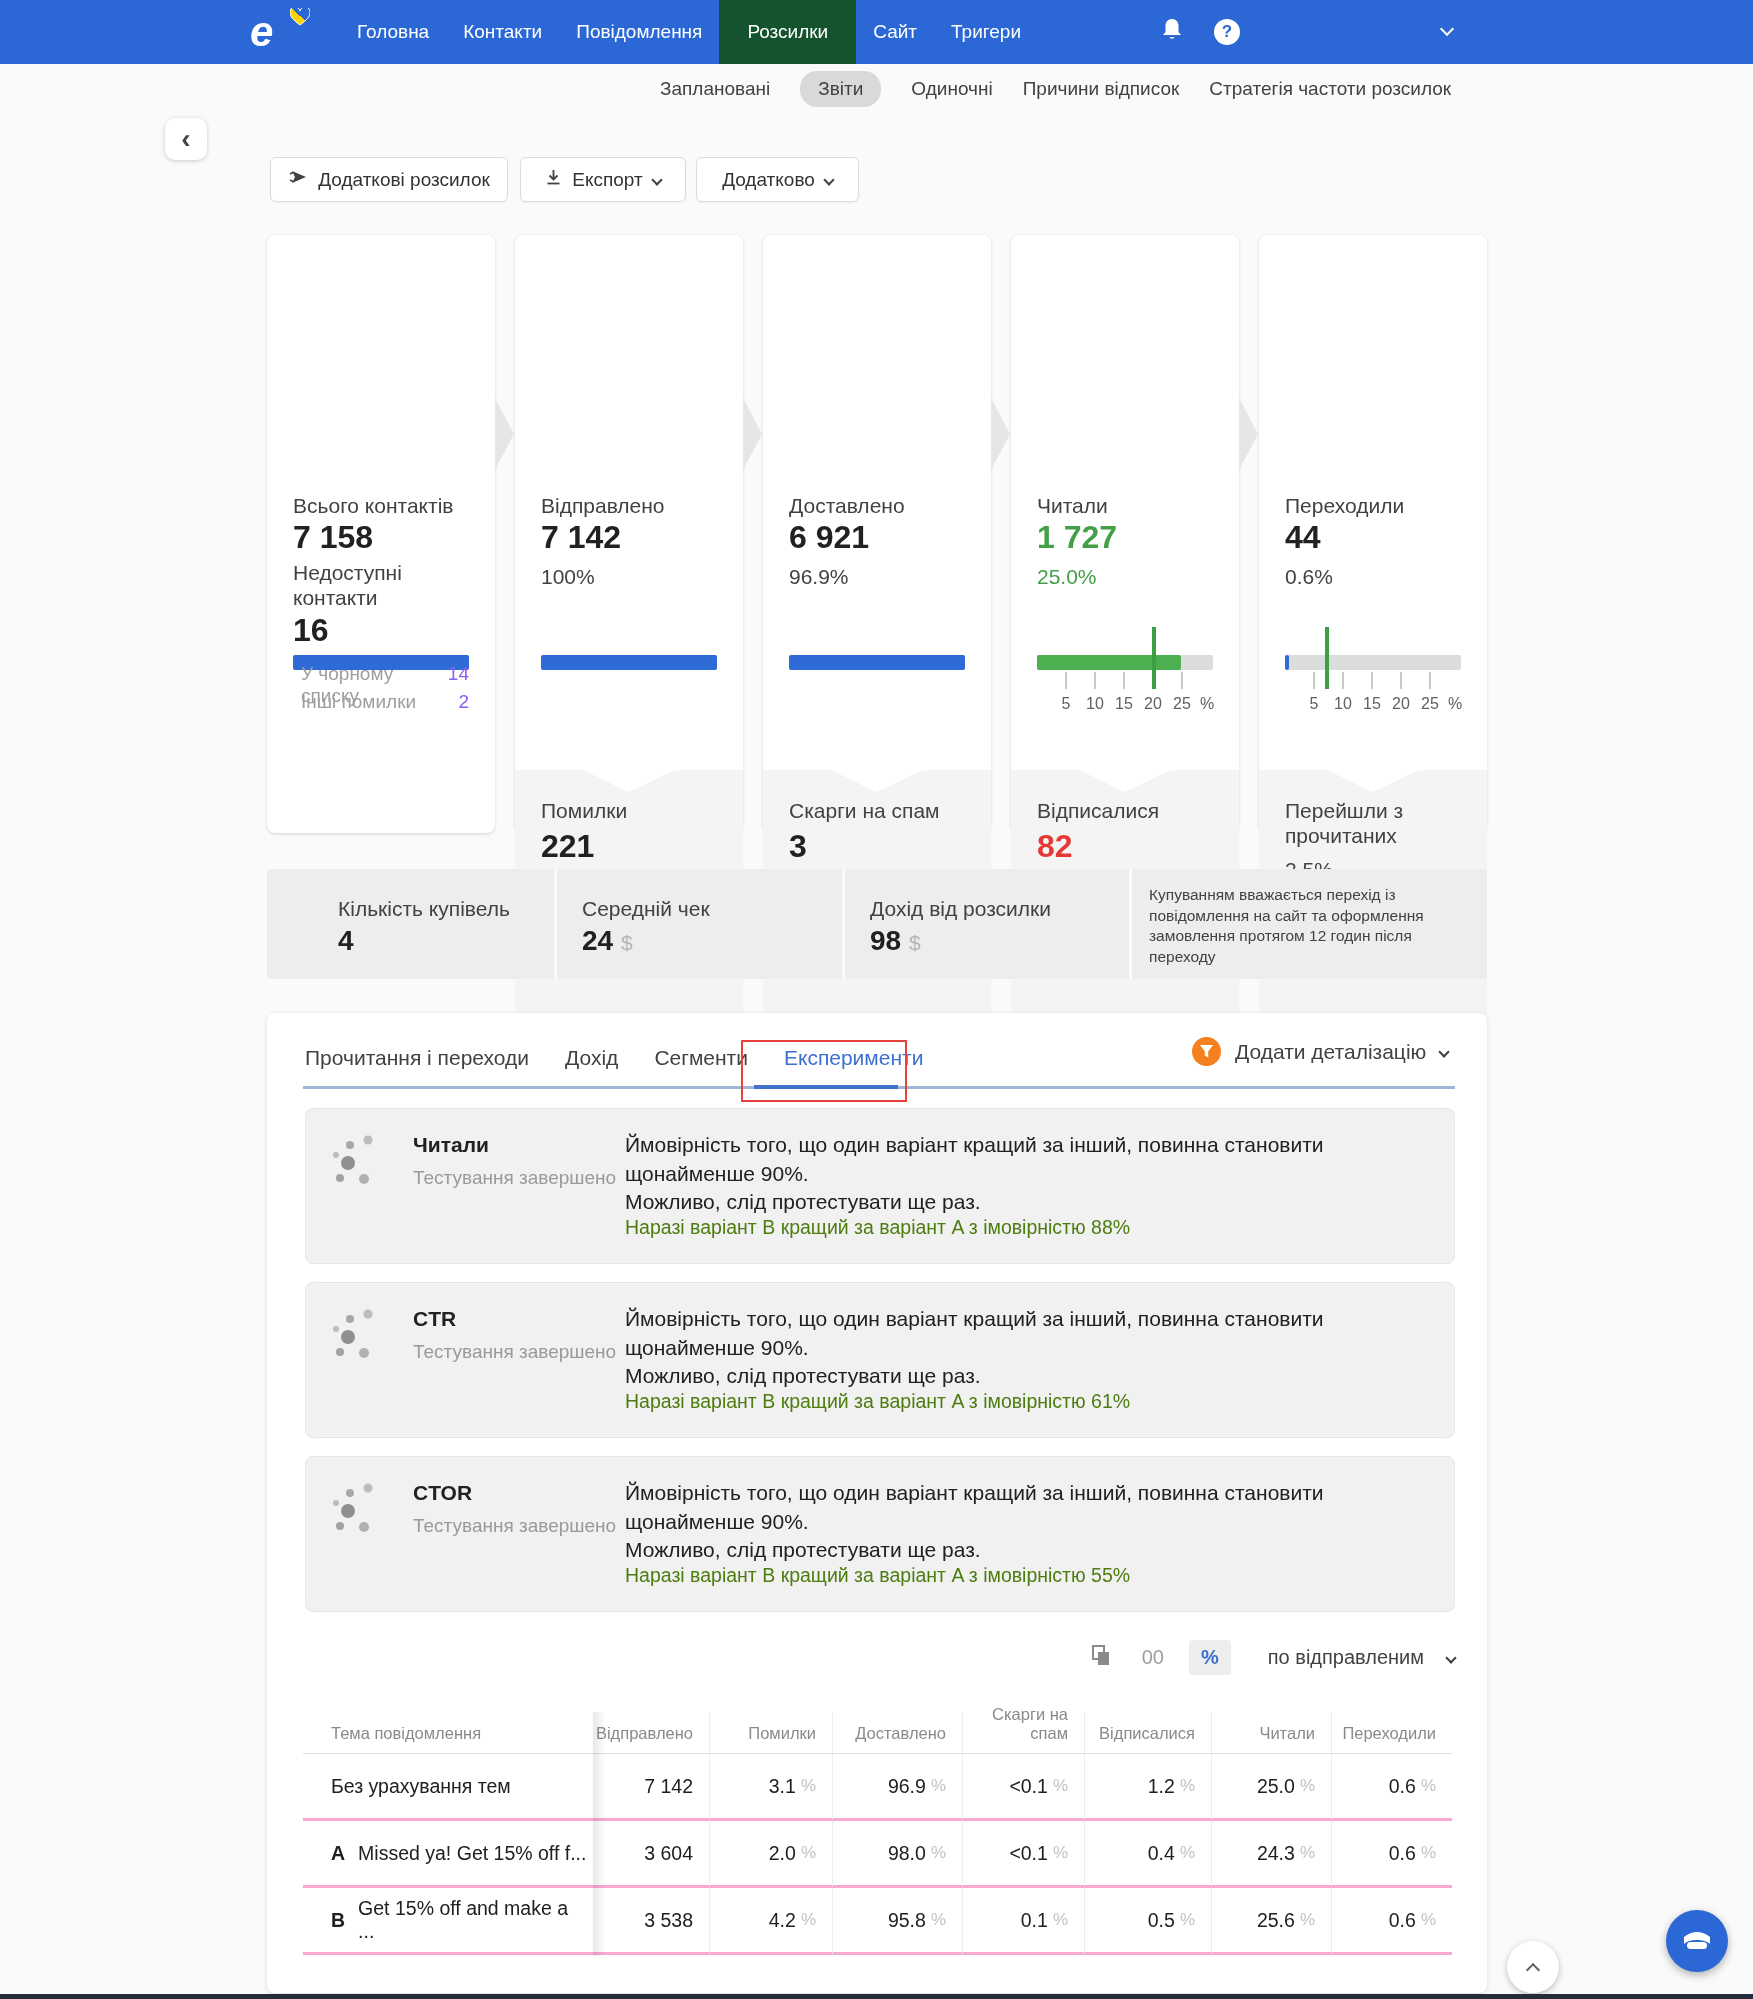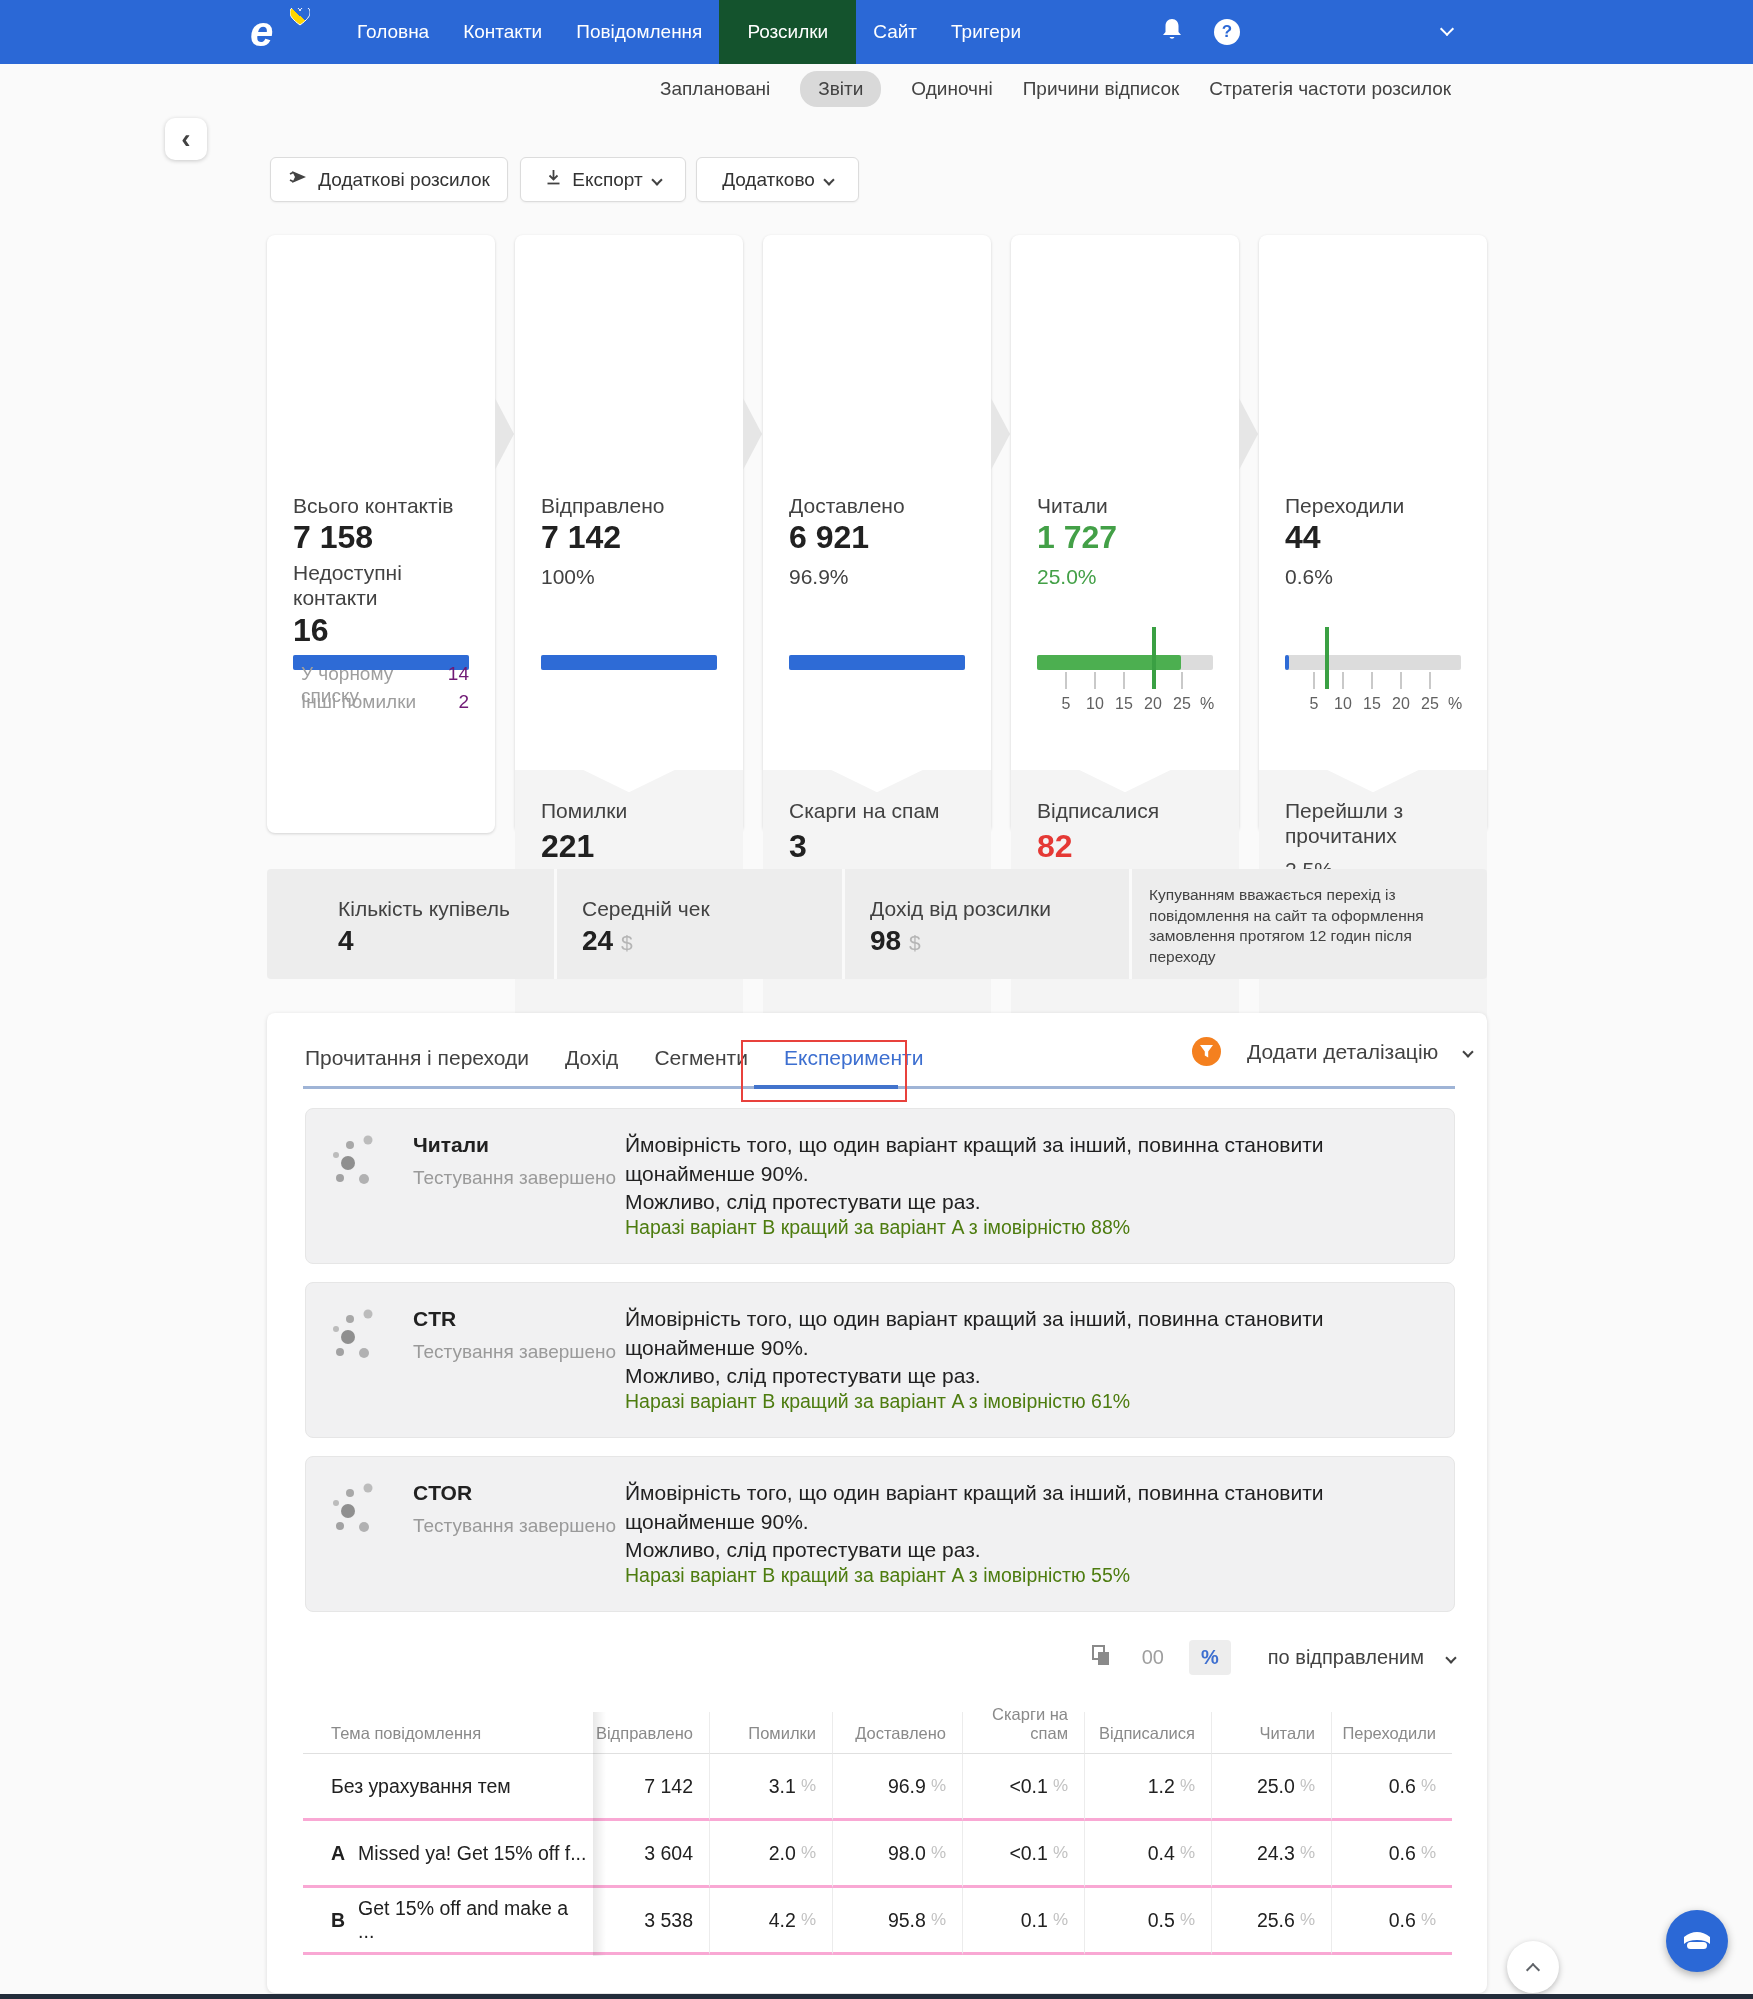--- a/index.html
+++ b/index.html
@@ -53,40 +53,40 @@
   .marker { position:absolute; top:392px; width:4px; height:62px; background:#3aa043; z-index:2; }
   .sub-sec { position:absolute; left:0; top:535px; width:228px; height:298px; background:#f4f4f4; border-radius:0 0 8px 8px;
     clip-path:polygon(0 0, 30% 0, 50% 7.5%, 70% 0, 100% 0, 100% 100%, 0 100%); }
   .sub-title { position:absolute; left:26px; top:28px; font-size:21px; color:#424242; line-height:25px; width:180px; }
   .sub-value { position:absolute; left:26px; top:58px; font-size:32px; font-weight:bold; color:#212121; }
   .sub-pct   { position:absolute; left:26px; top:96px; font-size:21px; color:#424242; }
   .fun-arrow { position:absolute; top:398px; width:0; height:0; border-top:36px solid transparent; border-bottom:36px solid transparent; border-left:19px solid #e6e6e6; }
   .q-icon { width:26px; height:26px; border-radius:50%; background:#6f6f6f; color:#fff; font-size:16px; font-weight:bold;
     display:flex; align-items:center; justify-content:center; }
   .u-row { position:absolute; left:26px; width:176px; display:flex; justify-content:space-between; font-size:19px; }
-  .u-row .lbl { color:#9e9e9e;margin-left:8px; } .u-row .val { color:#701a75; }
+  .u-row .lbl { color:#9e9e9e;margin-left:8px; } .u-row .val { color:#8b5cf6; }
 
   
   .purchases { position:absolute; left:267px; top:869px; width:1220px; height:110px; background:#ededed; border-radius:4px; }
   .p-label { position:absolute; top:28px; font-size:21px; color:#424242; }
   .p-value { position:absolute; top:56px; font-size:28px; font-weight:bold; color:#212121; }
   .p-cur { font-size:21px; font-weight:normal; color:#b5b5b5; }
   .p-div { position:absolute; top:0; width:3px; height:110px; background:#fafafa; }
   .p-note { position:absolute; left:882px; top:16px; width:320px; font-size:15.5px; line-height:20.5px; color:#424242; }
 
   
   .report-card { position:absolute; left:267px; top:1013px; width:1220px; height:980px; background:#fff; border-radius:8px;
     box-shadow:0 1px 4px rgba(0,0,0,.13); }
   .tabs { position:absolute; left:38px; top:33px; display:flex; gap:36px; }
   .tab { font-size:21px; color:#424242; cursor:pointer; white-space:nowrap; }
   .tab.active { color:#3d6fd0; }
   .tab-line { position:absolute; left:36px; top:73px; width:1152px; height:2.5px; background:#9fb4d6; }
   .tab-line-active { position:absolute; left:487px; top:72px; width:144px; height:4px; background:#4273cc; }
   .red-box { position:absolute; left:474px; top:27px; width:166px; height:62px; border:2.5px solid #e8413c; }
-  .add-detail { position:absolute; left:925px; top:24px; display:flex; align-items:center; gap:26px; cursor:pointer; }
+  .add-detail { position:absolute; left:925px; top:24px; display:flex; align-items:center; gap:14px; cursor:pointer; }
   .funnel-circle { width:29px; height:29px; border-radius:50%; background:#f4801f; display:flex; align-items:center; justify-content:center; }
   .add-detail-label { font-size:21px; color:#424242; }
 
   .exp-card { position:absolute; left:38px; width:1150px; height:156px; background:#f1f1f2; border:1px solid #e6e6e6; border-radius:8px; }
   .exp-dots { position:absolute; left:22px; top:26px; }
   .exp-metric { position:absolute; left:107px; top:24px; font-size:21px; font-weight:bold; color:#212121; }
   .exp-status { position:absolute; left:107px; top:58px; font-size:19px; color:#9a9a9a; }
   .exp-text { position:absolute; left:319px; top:22px; width:795px; font-size:21px; line-height:28.5px; color:#212121; }
   .exp-retry { margin-top:0px; }
   .exp-result { position:absolute; left:319px; top:107px; font-size:19.5px; color:#4d7c0f; }

